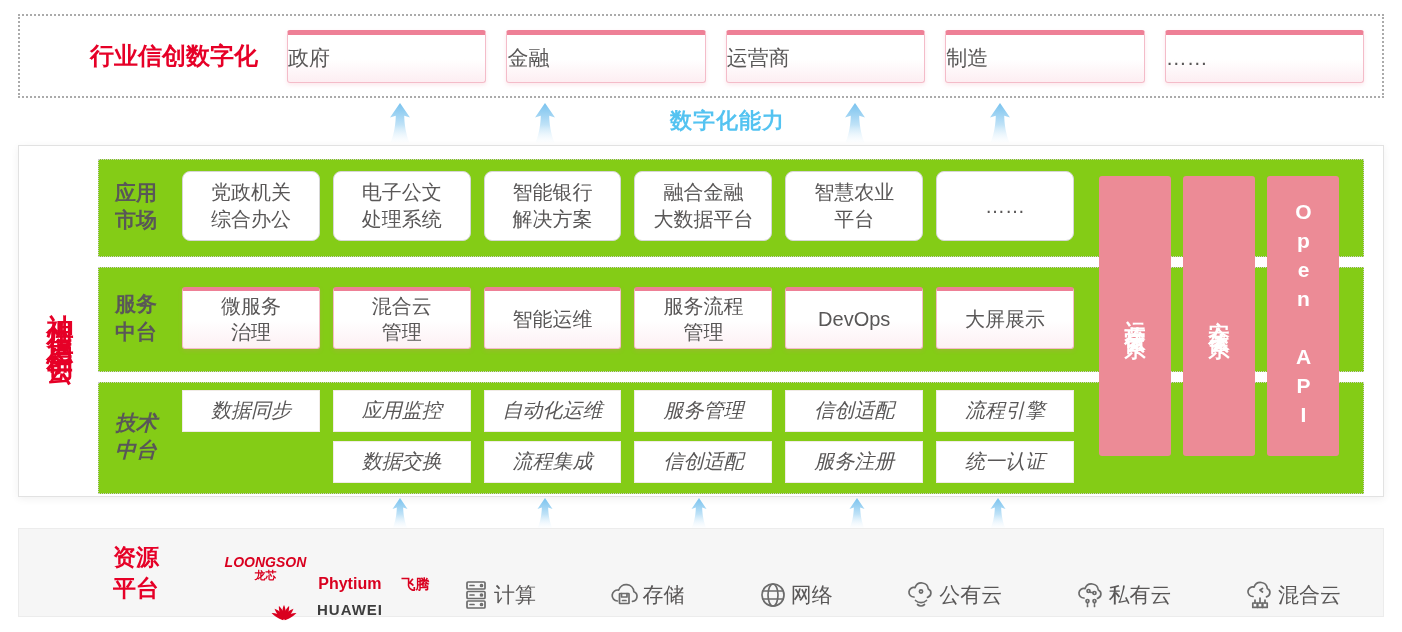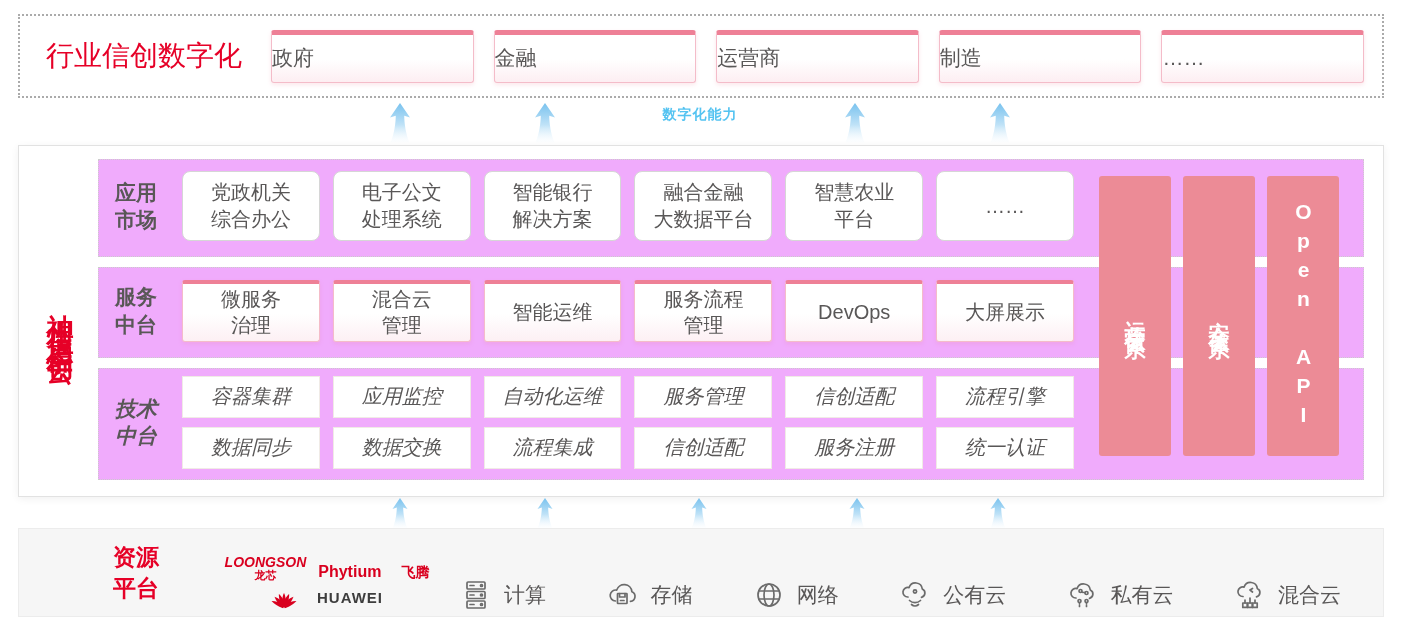--- a/index.html
+++ b/index.html
@@ -11,48 +11,48 @@
     --gray-text:#595757;
   }
   *{box-sizing:border-box; margin:0; padding:0;}
   html,body{background:#fff;}
   body{font-family:"Liberation Sans","DejaVu Sans",sans-serif;}
   .canvas{position:relative; width:1402px; height:632px; background:#fff; overflow:hidden;}
 
   
   .top-banner{position:absolute; left:18px; top:14px; width:1366px; height:84px;
     border:2px dotted #ababab; display:flex; align-items:center; background:#fff;}
-  .industry-label{margin-left:26px; font-size:28px; font-weight:normal; color:var(--red); white-space:nowrap;}
+  .industry-label{margin-left:70px; font-size:24px; font-weight:bold; color:var(--red); white-space:nowrap;}
   .top-items{flex:1; display:flex; gap:20px; height:53px; margin:0 18px 0 29px;}
   .top-item{flex:1; background:linear-gradient(180deg,#fff 52%,#fdeef2 100%);
     border:1px solid var(--pink-border); border-top:5px solid var(--pink-top); border-radius:3px;
     display:flex; align-items:center; 
     font-size:21px; color:var(--gray-text); box-shadow:0 2px 4px rgba(238,128,150,.18);}
 
   
   .up-arrow{position:absolute;}
   .arrow-top{width:28px; height:40px; top:103px;}
   .arrow-bot{width:22px; height:30px; top:498px;}
-  .capability-label{position:absolute; left:615px; top:106px; width:170px; text-align:center;
-    font-size:14px; font-weight:bold; color:var(--blue); letter-spacing:1px;}
+  .capability-label{position:absolute; left:615px; top:106px; width:170px; text-align:right;
+    font-size:22px; font-weight:bold; color:var(--blue); letter-spacing:1px;}
 
   
   .main-box{position:absolute; left:18px; top:145px; width:1366px; height:352px;
     background:#fff; border:1px solid #e2e2e2; box-shadow:0 2px 8px rgba(0,0,0,.06);}
   .main-title{position:absolute; left:18px; top:24px; width:46px; height:300px;
     writing-mode:vertical-rl; text-orientation:upright; text-align:center;
     font-size:27px; font-weight:bold; color:var(--red); letter-spacing:8px; line-height:46px;}
   .rows{position:absolute; left:79px; top:13px; width:1266px; display:flex; flex-direction:column; gap:10px;}
-  .prow{background:#f0abfc; border:1px dotted #cccccc; display:flex; align-items:center;
+  .prow{background:#84cc16; border:1px dotted #cccccc; display:flex; align-items:center;
     padding:0 289px 4px 16px;}
   .prow-label{flex:none; width:50px; margin-right:17px; font-size:21px; font-weight:bold;
     color:var(--gray-text); line-height:1.3; text-align:left;}
   .prow-label span{display:block;}
   .prow-items{flex:1; display:flex; gap:13px;}
-  .prow1{height:98px;} .prow2{height:91px;justify-content:center;} .prow3{height:112px;font-style:italic;}
+  .prow1{height:98px;} .prow2{height:105px;justify-content:center;} .prow3{height:112px;font-style:italic;}
   .app-box{flex:1; height:70px; background:#fff; border:1px solid #d6d6d6; border-radius:8px;
     display:flex; flex-direction:column; align-items:center; justify-content:center;
     font-size:20px; color:var(--gray-text); line-height:1.35; text-align:center;}
   .app-box span{display:block;}
   .svc-box{flex:1; height:62px; background:linear-gradient(180deg,#fff 52%,#fdf0f4 100%);
     border:1px solid var(--pink-border); border-top:4px solid var(--pink-top); border-radius:3px;
     display:flex; flex-direction:column; align-items:center; justify-content:center;
     font-size:20px; color:var(--gray-text); line-height:1.3; text-align:center;
     box-shadow:0 2px 4px rgba(238,128,150,.18);}
   .svc-box span{display:block;}
@@ -70,28 +70,28 @@
     background:#f6f6f6; border:1px solid #ececec;}
   .res-label{position:absolute; left:94px; top:50%; transform:translateY(-50%);
     font-size:23px; font-weight:bold; color:var(--red); line-height:1.35;text-align:right;}
   .res-label span{display:block;}
   .logos{position:absolute; left:198px; top:26px; width:220px; display:flex; flex-direction:column;
     align-items:center; gap:3px;}
   .logo-row1{display:flex; align-items:flex-start; gap:12px;}
   .loongson{display:flex; flex-direction:column; align-items:center; color:#d9001f; line-height:1;}
   .loongson-en{font-style:italic; font-weight:900; font-size:14px;}
   .loongson-cn{font-size:11px; font-weight:bold; margin-top:1px;}
-  .phytium{display:flex; align-items:baseline; gap:20px; color:#d9001f; margin-top:8px;}
+  .phytium{display:flex; align-items:baseline; gap:20px; color:#d9001f; margin-top:20px;}
   .phytium-en{font-weight:bold; font-size:16px;}
   .phytium-cn{font-weight:bold; font-size:14px;}
   .huawei{display:flex; align-items:center; gap:20px;}
   .huawei-text{font-weight:bold; font-size:15px; color:#3d3d3d; letter-spacing:1px;}
   .res-items{position:absolute; left:440px; right:42px; top:0; bottom:0;
     display:flex; align-items:center; justify-content:space-between;}
-  .res-item{display:flex; align-items:center; gap:11px; font-size:21px; color:var(--gray-text);margin-top:44px;}
+  .res-item{display:flex; align-items:center; gap:1px; font-size:21px; color:var(--gray-text);margin-top:44px;}
   .res-icon{color:#6b6b6b;}
   .hidden-defs{position:absolute; width:0; height:0;}
 </style>
 </head>
 <body>
 
 <svg class="hidden-defs" aria-hidden="true">
   <defs>
     <linearGradient id="arrowGrad" x1="0" y1="0" x2="0" y2="1">
       <stop offset="0" stop-color="#79c2ee"></stop>
@@ -209,21 +209,20 @@
         </div>
       </div>
 
       <div class="prow prow3">
         <div class="prow-label">
           <span>技术</span>
           <span>中台</span>
         </div>
         <div class="prow-items">
           <div class="tech-col">
-            <div class="tech-box">容器集群</div>
             <div class="tech-box">数据同步</div>
           </div>
           <div class="tech-col">
             <div class="tech-box">应用监控</div>
             <div class="tech-box">数据交换</div>
           </div>
           <div class="tech-col">
             <div class="tech-box">自动化运维</div>
             <div class="tech-box">流程集成</div>
           </div>

